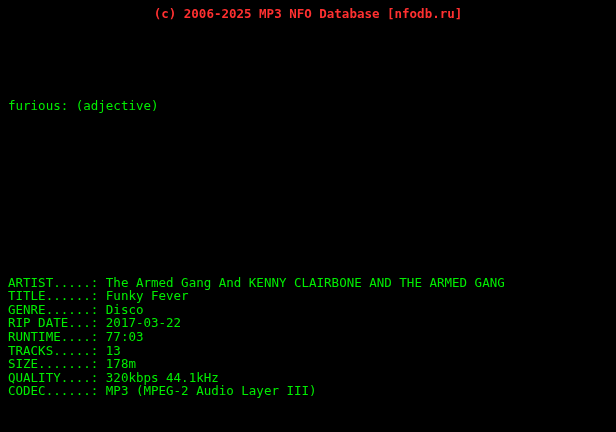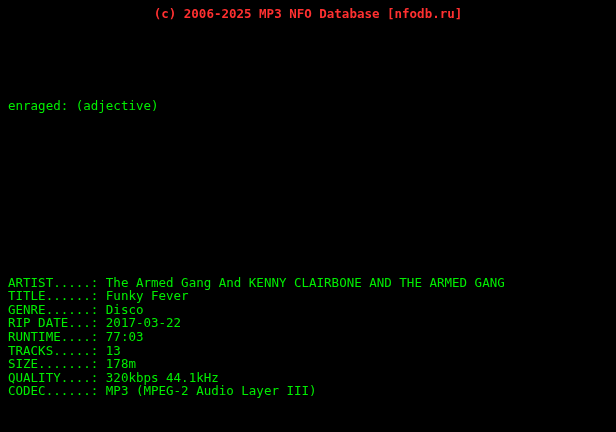--- a/index.html
+++ b/index.html
@@ -47,21 +47,21 @@
 </head>
 <body>
 
 <div class="page">
 
   <div class="header">(c) 2006-2025 MP3 NFO Database [nfodb.ru]</div>
 
   <div class="body-text">
 
     <div class="block">
-      <div class="info-line">enraged: (adjective)</div>
+      <div class="info-line">furious: (adjective)</div>
     </div>
 
     <div class="gap"></div>
     <div class="gap"></div>
 
     <div class="block"><div class="info-line"><span>ARTIST.....: </span><span>The Armed Gang And KENNY CLAIRBONE AND THE ARMED GANG</span></div><div class="info-line"><span>TITLE......: </span><span>Funky Fever</span></div><div class="info-line"><span>GENRE......: </span><span>Disco</span></div><div class="info-line"><span>RIP DATE...: </span><span>2017-03-22</span></div><div class="info-line"><span>RUNTIME....: </span><span>77:03</span></div><div class="info-line"><span>TRACKS.....: </span><span>13</span></div><div class="info-line"><span>SIZE.......: </span><span>178m</span></div><div class="info-line"><span>QUALITY....: </span><span>320kbps 44.1kHz</span></div><div class="info-line"><span>CODEC......: </span><span>MP3 (MPEG-2 Audio Layer III)</span></div></div>
 
     
 
     

